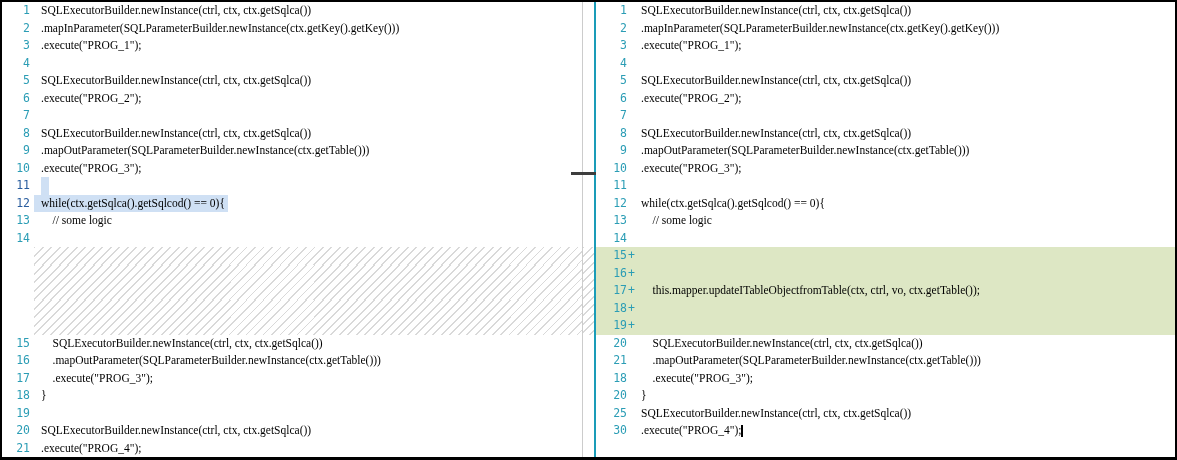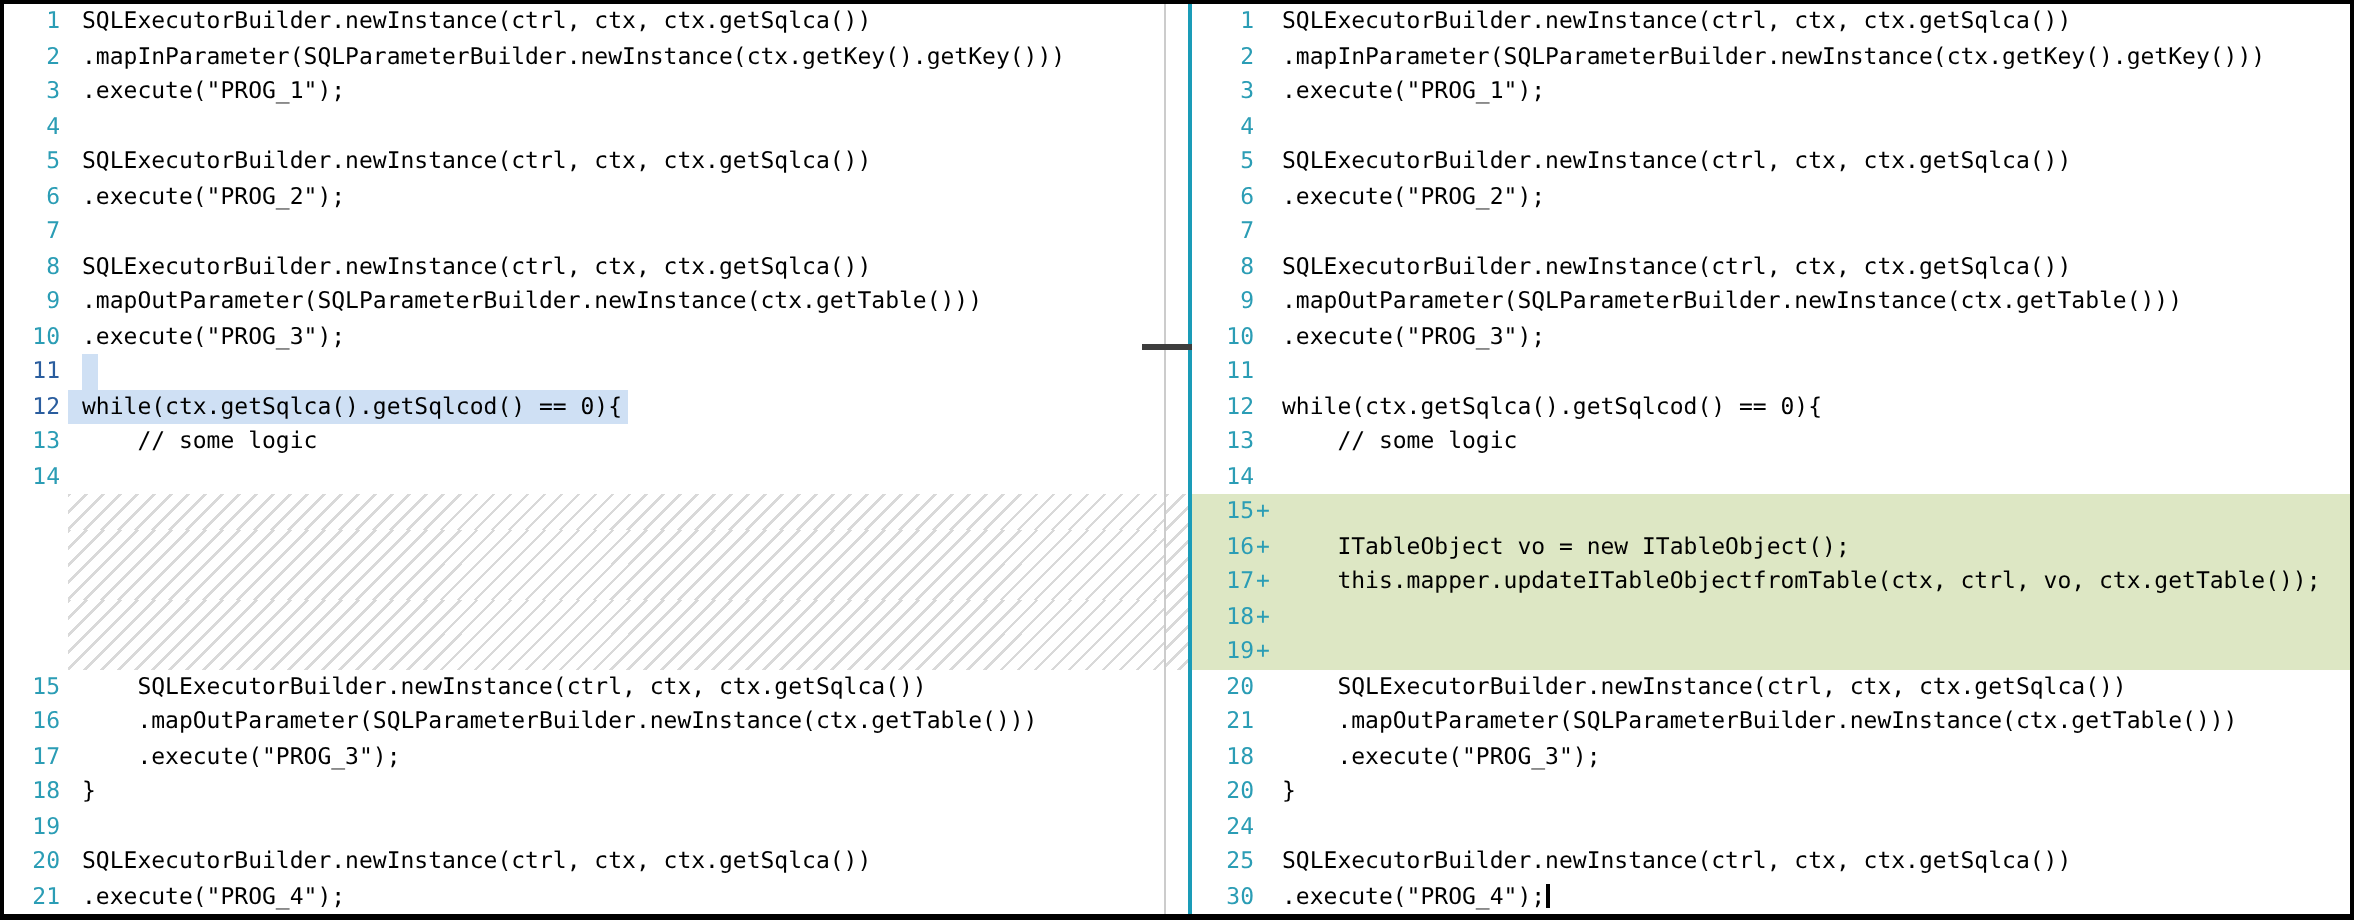--- a/index.html
+++ b/index.html
@@ -14,21 +14,21 @@
   .pane-left{width:580px;border-right:1px solid var(--pane-border,#ccc);}
   .gap{width:11px;flex:none;position:relative;background:#fff;}
   .pane-right{flex:1;border-left:2px solid var(--divider-teal,#1a9cb8);}
   .row{display:flex;height:17.5px;line-height:17.5px;align-items:stretch;}
   .gutter{color:var(--line-number,#2b9db5);text-align:right;flex:none;}
   .pane-left  .gutter{width:28px;padding-right:4px;}
   .pane-right .gutter{width:31px;}
   .marker{flex:none;color:var(--line-number,#2b9db5);}
   .pane-left  .marker{width:0;overflow:hidden;}
   .pane-right .marker{width:9px;padding-left:1px;}
-  .code{white-space:pre;color:var(--code-text,#000);}
+  .code{white-space:pre;color:var(--code-text,#000);font-family:Liberation Serif, serif;}
   .pane-left  .code{padding-left:7px;}
   .pane-right .code{padding-left:4px;}
   .row.added{background:var(--added-bg,#dde7c4);}
   .row.selected .code{
     background:var(--selection-bg,#cfe0f4);
     padding-right:3px;
   }
   .row.selected .gutter,
   .row.selected-stub .gutter{color:var(--line-number-selected,#2a5d9e);}
   .row.selected-stub .code{
@@ -304,21 +304,20 @@
 
   </div>
       <div class="row added">
     <span class="gutter">15</span>
     <span class="marker">+</span>
 
   </div>
       <div class="row added">
     <span class="gutter">16</span>
     <span class="marker">+</span>
-    <span class="code">    ITableObject vo = new ITableObject();</span>
 
   </div>
       <div class="row added">
     <span class="gutter">17</span>
     <span class="marker">+</span>
     <span class="code">    this.mapper.updateITableObjectfromTable(ctx, ctrl, vo, ctx.getTable());</span>
 
   </div>
       <div class="row added">
     <span class="gutter">18</span>
@@ -346,26 +345,20 @@
       <div class="row">
     <span class="gutter">18</span>
     <span class="marker"></span>
     <span class="code">    .execute("PROG_3");</span>
 
   </div>
       <div class="row">
     <span class="gutter">20</span>
     <span class="marker"></span>
     <span class="code">}</span>
-
-  </div>
-      <div class="row">
-    <span class="gutter">24</span>
-    <span class="marker"></span>
-    <span class="code"></span>
 
   </div>
       <div class="row">
     <span class="gutter">25</span>
     <span class="marker"></span>
     <span class="code">SQLExecutorBuilder.newInstance(ctrl, ctx, ctx.getSqlca())</span>
 
   </div>
       <div class="row">
     <span class="gutter">30</span>

